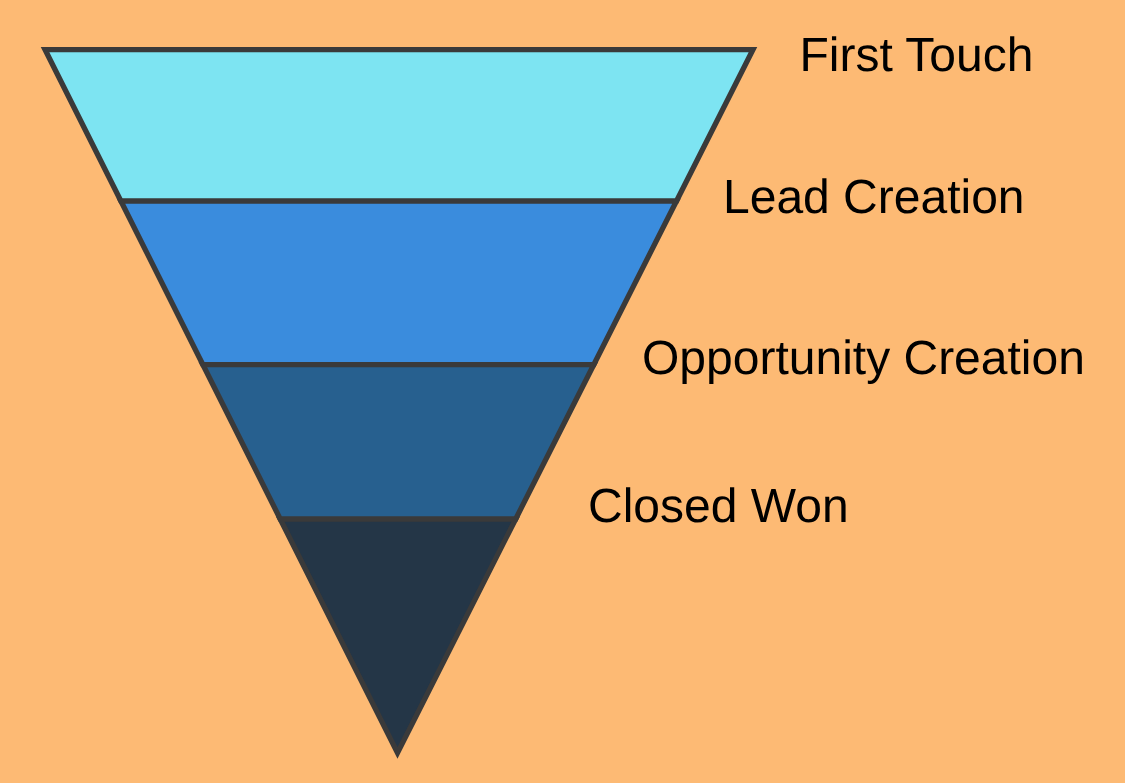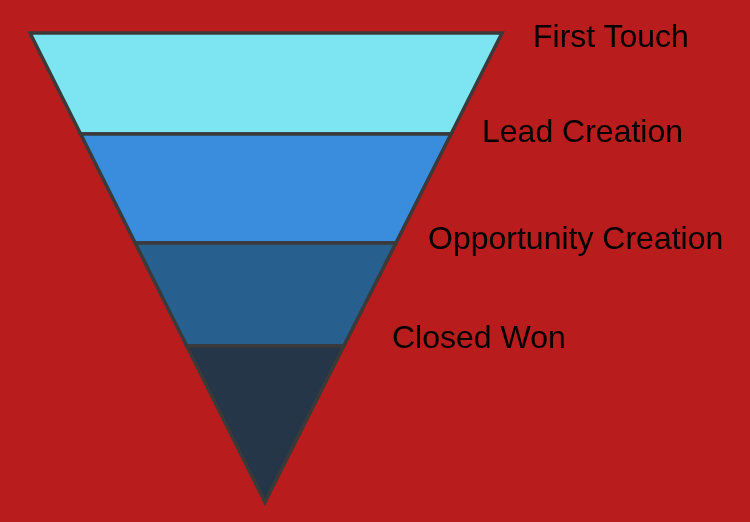--- a/index.html
+++ b/index.html
@@ -10,21 +10,21 @@
   body {
     width: 750px;
     height: 522px;
     overflow: hidden;
     font-family: "Liberation Sans", sans-serif;
   }
   .chart-wrap {
     position: relative;
     width: 750px;
     height: 522px;
-    background: #b91c1c;
+    background: #fdba74;
   }
   svg {
     display: block;
   }
   .stage-label {
     font-family: "Liberation Sans", sans-serif;
     font-weight: 400;
   }
 </style>
 </head>

